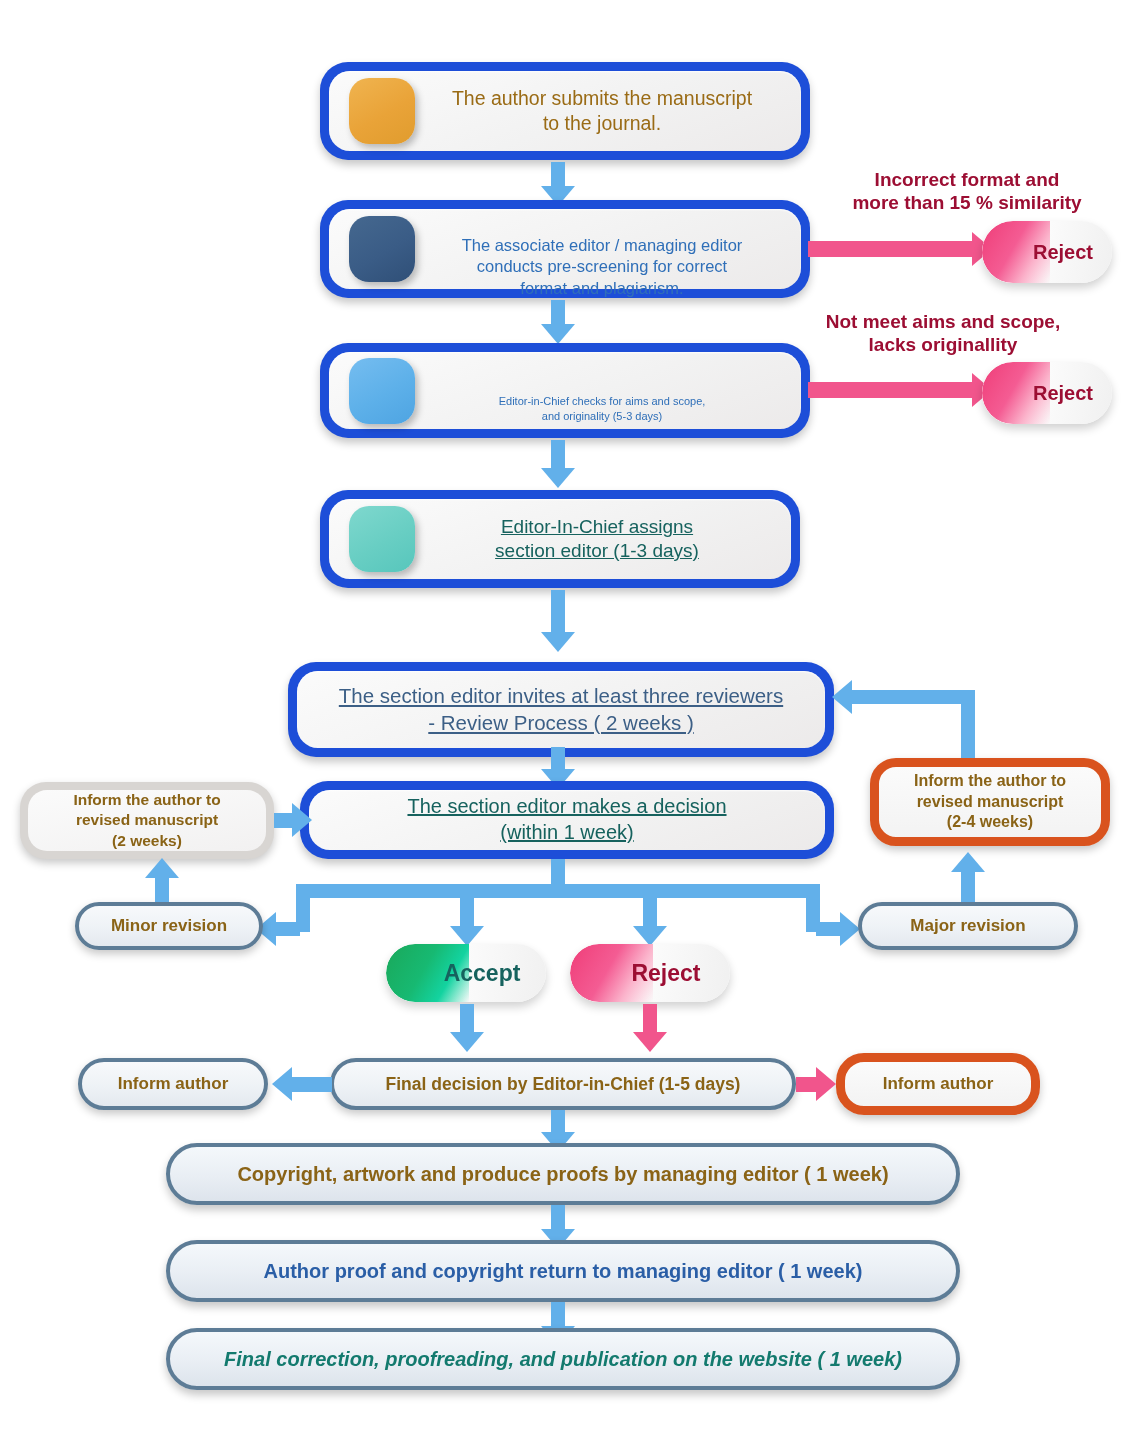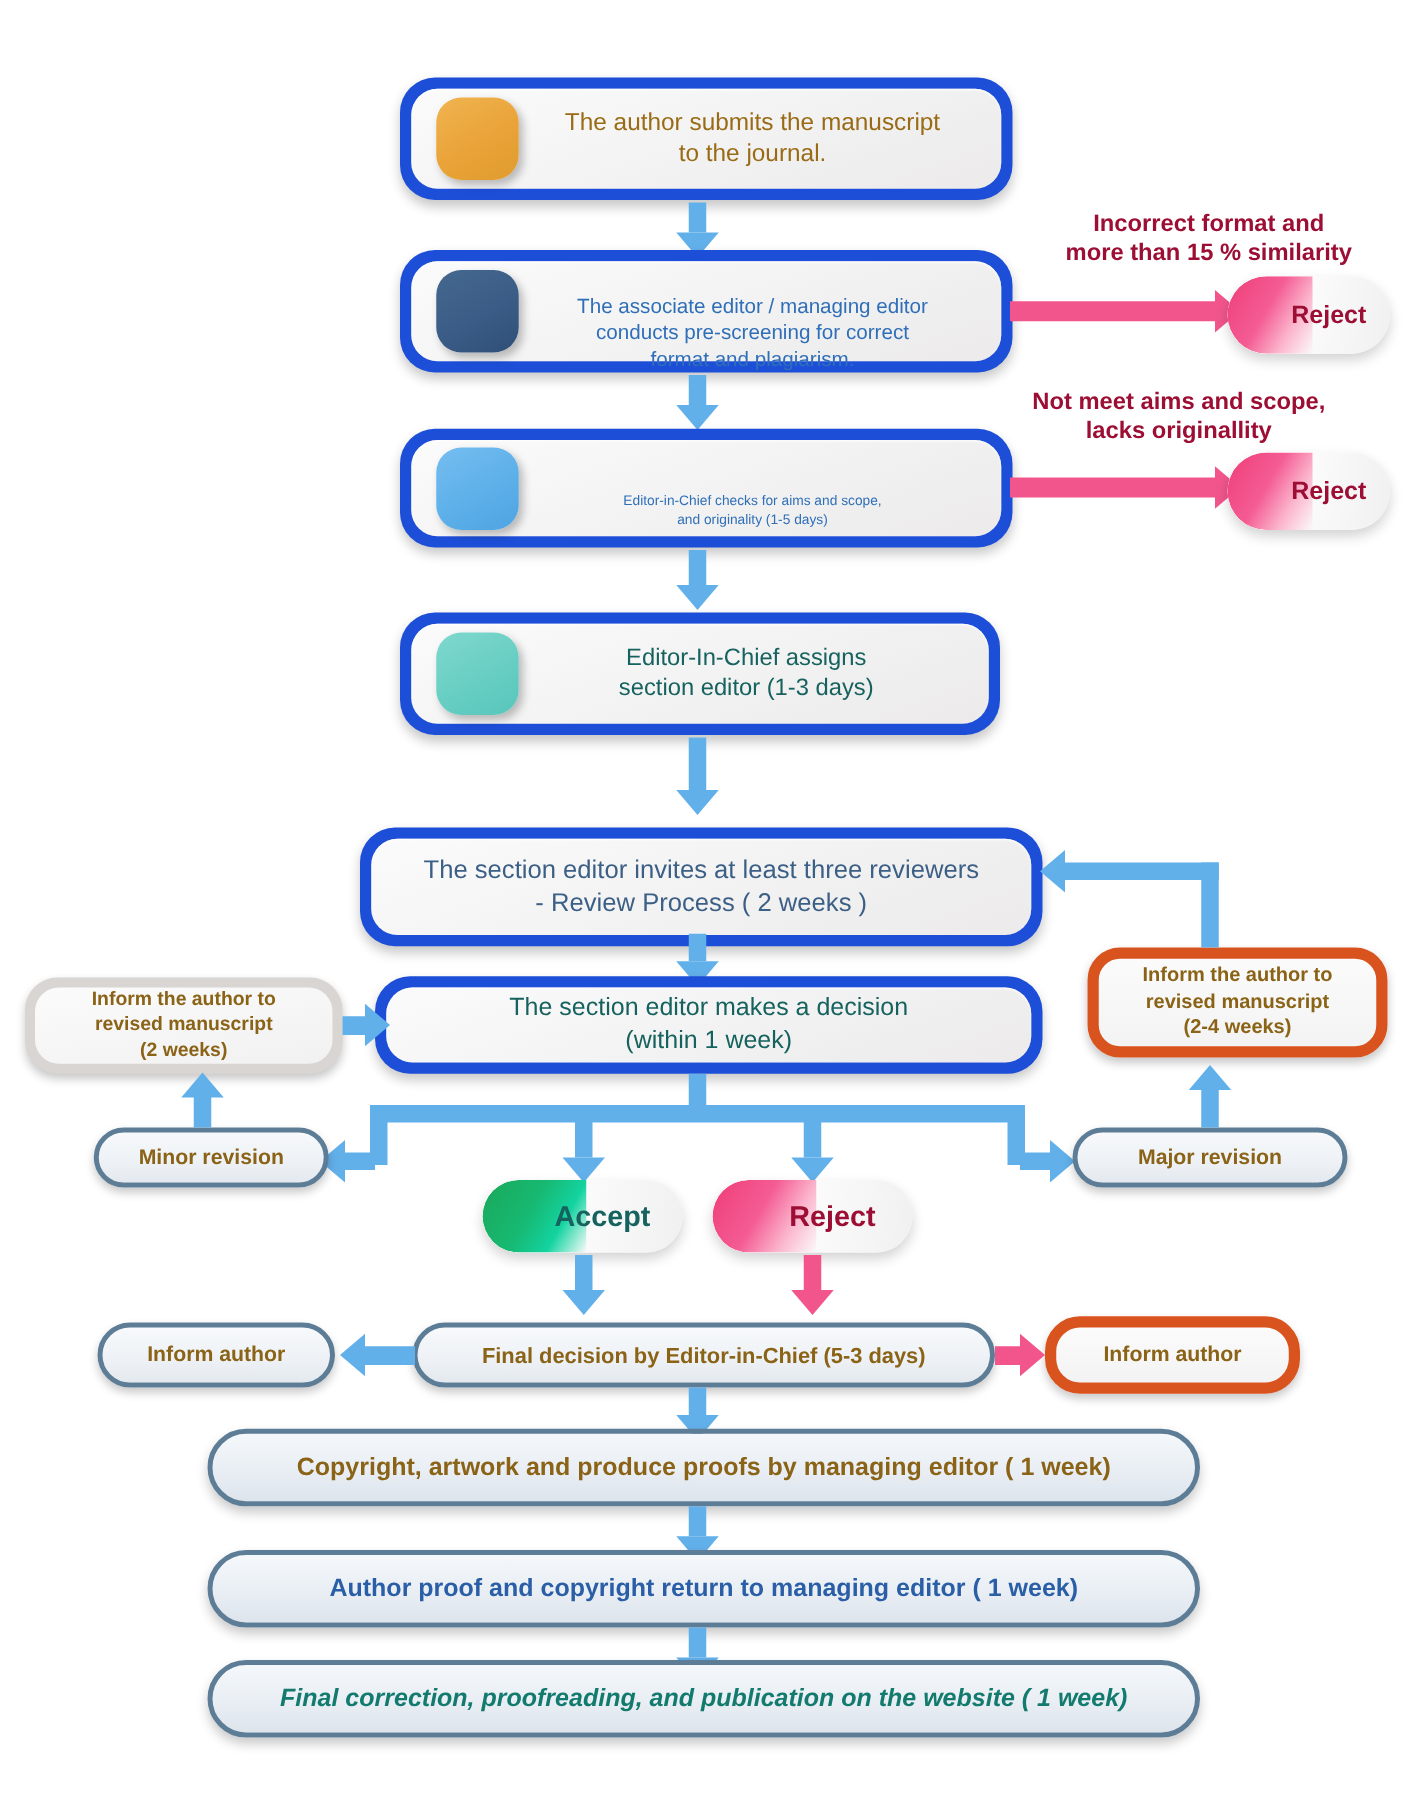--- a/index.html
+++ b/index.html
@@ -23,21 +23,21 @@
     background:linear-gradient(160deg,#fbfbfb 0%,#f2f2f2 55%,#eceaea 100%);
     display:flex;align-items:center;justify-content:center;position:relative;
     box-shadow:inset 0 1px 2px rgba(255,255,255,.9);
   }
   .card .sq{
     position:absolute;left:20px;top:50%;transform:translateY(-50%);
     width:66px;height:66px;border-radius:20px;
     box-shadow:3px 4px 7px rgba(0,0,0,.25);
   }
   .card .txt{padding:0 26px 0 100px;line-height:1.28;}
-  .card.nopad .txt{padding:0 26px;}
+  .card.nopad .txt{padding:0 26px;text-decoration:underline;}
 
   
   .c-gold{color:#9a6b15;}
   .c-gold2{color:#8a6316;}
   .c-blue{color:#2f6fb8;margin-top:36px;}
   .c-slate{color:#3c5f86;}
   .c-teal{color:#16625e;}
   .c-teal2{color:#137a6e;font-style:italic;}
   .c-navy{color:#2a5ea6;}
   .c-maroon{color:#9c0e33;}
@@ -136,21 +136,21 @@
   </div>
 
   <div class="ashaft" style="left:551px;top:300px;width:14px;height:24px;"></div>
   <div class="ahead down" style="left:541px;top:324px;"></div>
 
   <div class="node card" style="left:320px;top:343px;width:490px;height:95px;">
     <div class="inner">
       <div class="sq" style="background:linear-gradient(150deg,#75bdf0 0%,#5db0e9 55%,#4ea4e2 100%);"></div>
       <div class="txt c-blue" style="font-size:11px;">
         <span>Editor-in-Chief checks for aims and scope,</span><br>
-        <span>and originality (1-5 days)</span>
+        <span>and originality (5-3 days)</span>
       </div>
     </div>
   </div>
 
   <div class="kicker" style="left:778px;top:310px;width:330px;font-size:19px;">
     <span>Not meet aims and scope,</span><br>
     <span>lacks originallity</span>
   </div>
   <div class="ashaft pkshaft" style="left:808px;top:382px;width:164px;height:16px;"></div>
   <div class="ahead right pkh" style="left:972px;top:373px;"></div>
@@ -257,21 +257,21 @@
     <div class="cap-red2" style="border-radius:29px 0 0 29px;"></div>
     <div class="lbl c-maroon" style="font-size:23px;">Reject</div>
   </div>
 
   <div class="ashaft" style="left:460px;top:1004px;width:14px;height:28px;"></div>
   <div class="ahead down" style="left:450px;top:1032px;"></div>
   <div class="ashaft pkshaft" style="left:643px;top:1004px;width:14px;height:28px;"></div>
   <div class="ahead down pkh" style="left:633px;top:1032px;"></div>
 
   <div class="rbox b-steel" style="left:330px;top:1058px;width:466px;height:52px;border-radius:26px;">
-    <span class="c-gold2" style="font-size:17.5px;font-weight:bold;">Final decision by Editor-in-Chief (5-3 days)</span>
+    <span class="c-gold2" style="font-size:17.5px;font-weight:bold;">Final decision by Editor-in-Chief (1-5 days)</span>
   </div>
 
   <div class="rbox b-steel" style="left:78px;top:1058px;width:190px;height:52px;border-radius:26px;">
     <span class="c-gold2" style="font-size:17px;font-weight:bold;">Inform author</span>
   </div>
   <div class="ashaft" style="left:292px;top:1077px;width:40px;height:15px;"></div>
   <div class="ahead left" style="left:272px;top:1067px;"></div>
 
   <div class="rbox b-orange" style="left:836px;top:1053px;width:204px;height:62px;border-radius:28px;">
     <span class="c-gold2" style="font-size:17px;font-weight:bold;">Inform author</span>

